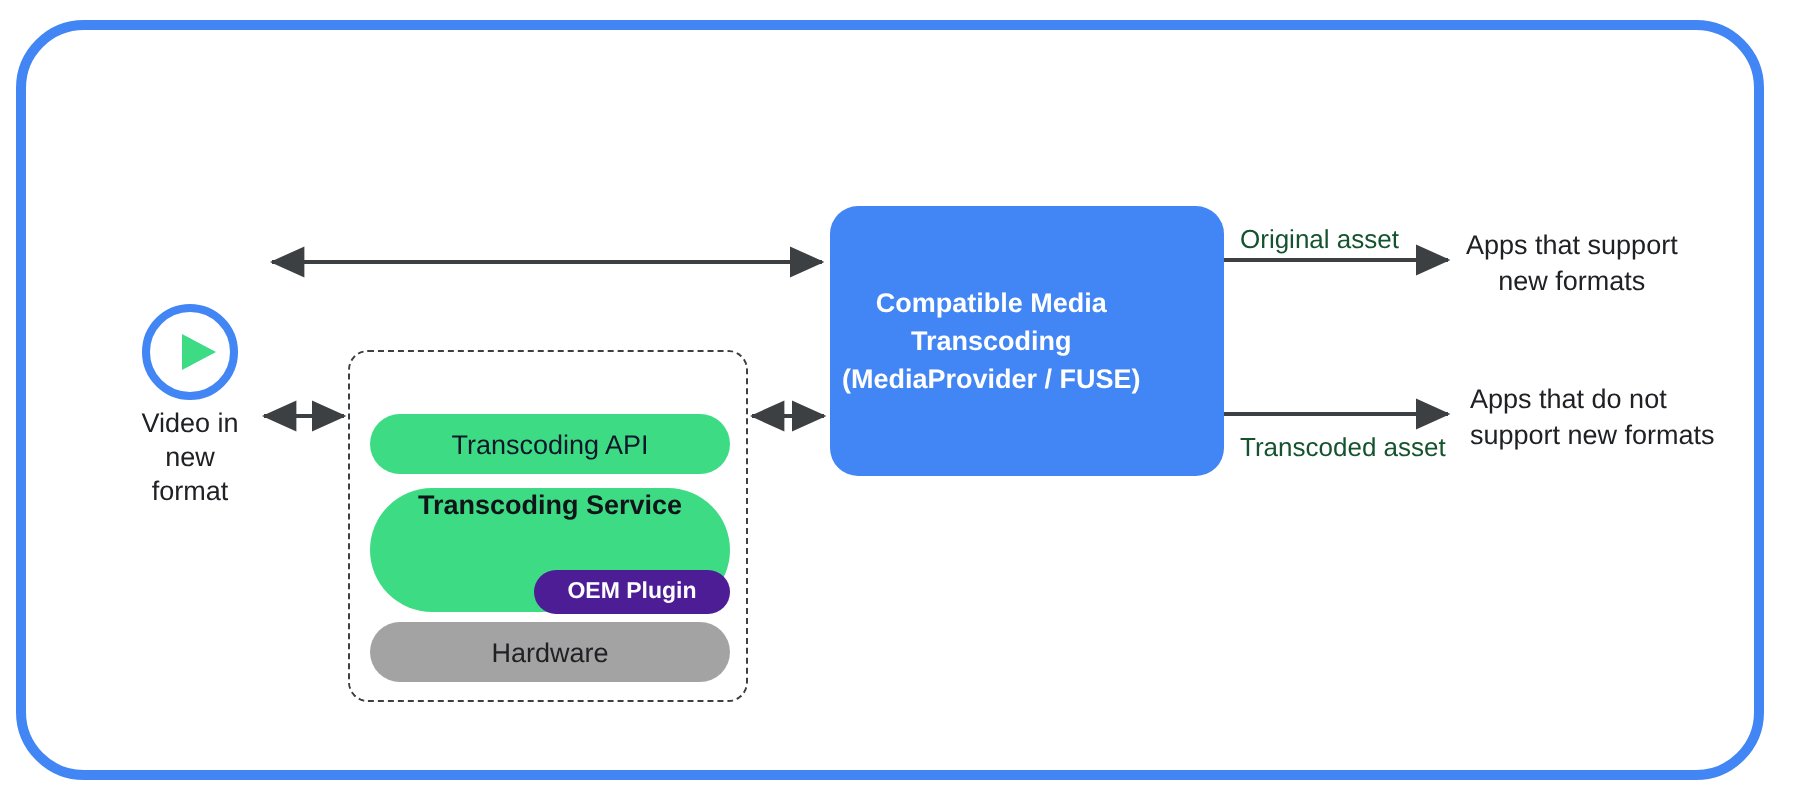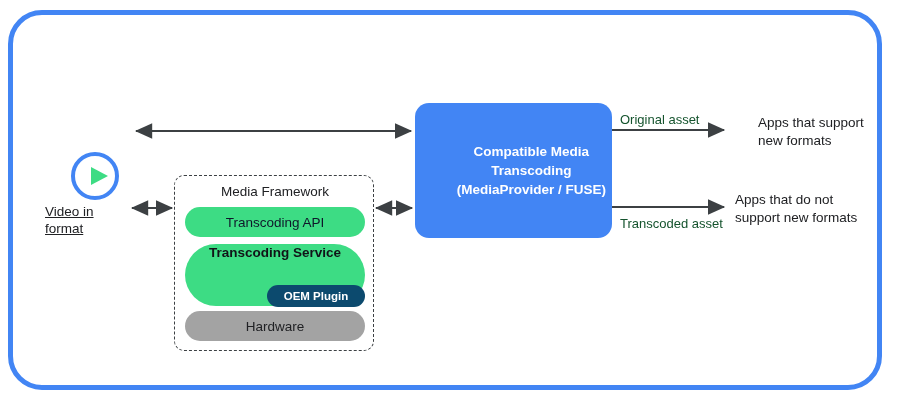--- a/index.html
+++ b/index.html
@@ -54,24 +54,24 @@
     height: 0;
     border-left: 17px solid #3ddc84;
     border-top: 9px solid transparent;
     border-bottom: 9px solid transparent;
   }
   .video-caption {
     position: absolute;
     left: 45px;
     top: 203px;
     width: 100px;
+    text-align: center;
     font-size: 13.5px;
     line-height: 17px;
     color: #202124;
-    text-decoration: underline;
   }
 
   
   .media-framework {
     position: absolute;
     left: 174px;
     top: 175px;
     width: 200px;
     height: 176px;
     box-sizing: border-box;
@@ -118,21 +118,21 @@
     font-weight: bold;
     color: #111418;
     align-items: flex-start;
     padding-top: 1px;
   }
   .pill-oem {
     left: 92px;
     top: 109px;
     width: 98px;
     height: 22px;
-    background: #0c4a6e;
+    background: #4c1d95;
     font-size: 11.5px;
     font-weight: bold;
     color: #ffffff;
     border-radius: 999px;
   }
   .pill-hw {
     left: 10px;
     top: 135px;
     width: 180px;
     height: 30px;
@@ -145,21 +145,21 @@
   .cmt-box {
     position: absolute;
     left: 415px;
     top: 103px;
     width: 197px;
     height: 135px;
     background: #4285f4;
     border-radius: 14px;
     display: flex;
     align-items: center;
-    justify-content: flex-end;
+    justify-content: flex-start;
     color: #ffffff;
     font-size: 13.5px;
     font-weight: bold;
     line-height: 19px;
     text-align: center;
     box-sizing: border-box;
     padding: 16px 6px;
   }
 
   
@@ -182,40 +182,40 @@
   .label-original { left: 620px; top: 112px; }
   .label-transcoded { left: 620px; top: 216px; }
 
   .apps-label {
     position: absolute;
     font-size: 13.5px;
     line-height: 18px;
     color: #202124;
     white-space: nowrap;
   }
-  .apps-support { left: 758px; top: 114px; }
+  .apps-support { left: 733px; top: 114px; text-align: center; }
   .apps-nosupport { left: 735px; top: 191px; }
 </style>
 </head>
 <body>
 
 <div id="canvas">
 
   <div class="outer-frame"></div>
 
   <div class="video-icon">
     <div class="play-tri"></div>
   </div>
   <div class="video-caption">
     <div>Video in</div>
+    <div>new</div>
     <div>format</div>
   </div>
 
   <div class="media-framework">
-    <div class="mf-title">Media Framework</div>
 
     <div class="pill pill-api">
       <span>Transcoding API</span>
     </div>
 
     <div class="pill pill-service">
       <span>Transcoding Service</span>
     </div>
 
     <div class="pill pill-oem">

